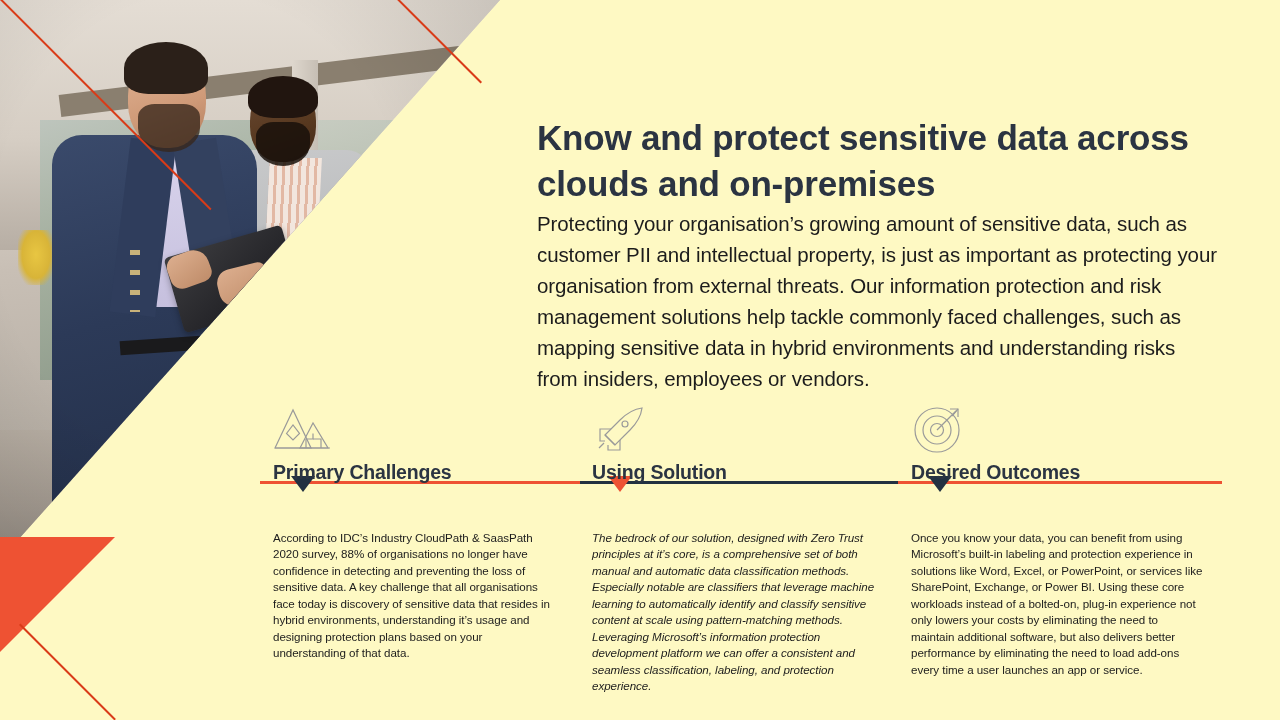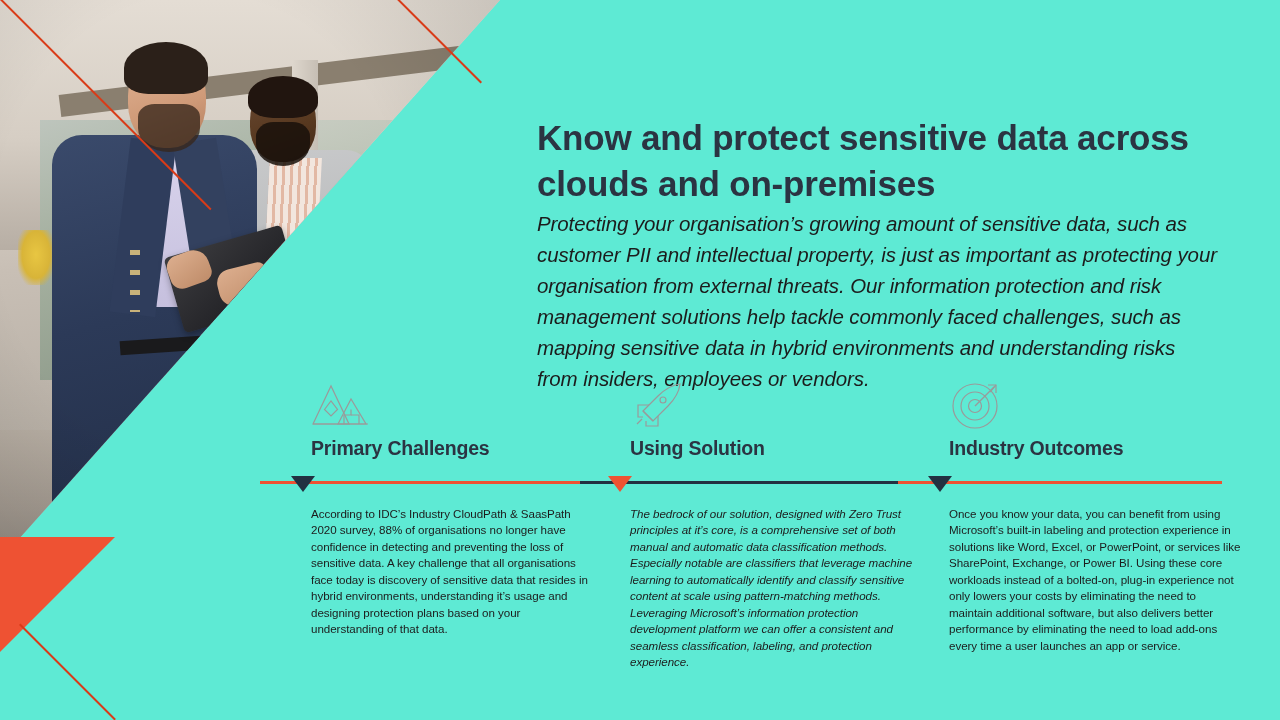--- a/index.html
+++ b/index.html
@@ -4,21 +4,21 @@
 <style>
   html, body {
     margin: 0;
     padding: 0;
     background: #ffffff;
   }
   #slide {
     position: relative;
     width: 1280px;
     height: 720px;
-    background: #5eead4;
+    background: #fef9c3;
     overflow: hidden;
     font-family: "Liberation Sans", sans-serif;
   }
 
   
   .photo-panel {
     position: absolute;
     left: 0; top: 0;
     width: 500px; height: 560px;
     overflow: hidden;
@@ -221,21 +221,20 @@
     letter-spacing: -0.2px;
   }
   .subcopy {
     position: absolute;
     left: 537px; top: 187px;
     width: 684px;
     font-size: 20.5px;
     line-height: 1.52;
     color: #1c1c1c;
     letter-spacing: -0.1px;
-    font-style: italic;
   }
 
   
   .divider {
     position: absolute;
     left: 260px; top: 481px;
     width: 962px; height: 3px;
   }
   .seg {
     position: absolute;
@@ -252,21 +251,21 @@
     border-left: 12px solid transparent;
     border-right: 12px solid transparent;
     border-top-width: 16px;
     border-top-style: solid;
   }
   .tri-1 { left: 291px; border-top-color: #223141; }
   .tri-2 { left: 608px; border-top-color: #ee5233; }
   .tri-3 { left: 928px; border-top-color: #223141; }
 
   
-  .col { position: absolute; top: 379px; margin-left: 38px; }
+  .col { position: absolute; top: 403px; }
   .col-1 { left: 273px; width: 290px; }
   .col-2 { left: 592px; width: 290px; }
   .col-3 { left: 911px; width: 295px; }
 
   .col-icon {
     width: 60px; height: 52px;
     margin-bottom: 6px;
   }
   .col-icon svg { display: block; }
   .col-title {
@@ -382,17 +381,17 @@
     <div class="col-icon">
       <svg width="60" height="52" viewBox="0 0 60 52" fill="none" stroke="#9a9a9a" stroke-width="1.2">
         <circle cx="26" cy="27" r="22"></circle>
         <circle cx="26" cy="27" r="14"></circle>
         <circle cx="26" cy="27" r="6.5"></circle>
         <path d="M26 27 L45 8"></path>
         <path d="M39 6 L47 6 L47 14"></path>
         <path d="M41 13 L47 6"></path>
       </svg>
     </div>
-    <div class="col-title">Industry Outcomes</div>
+    <div class="col-title">Desired Outcomes</div>
     <div class="col-body cb-3">Once you know your data, you can benefit from using Microsoft’s built-in labeling and protection experience in solutions like Word, Excel, or PowerPoint, or services like SharePoint, Exchange, or Power BI. Using these core workloads instead of a bolted-on, plug-in experience not only lowers your costs by eliminating the need to maintain additional software, but also delivers better performance by eliminating the need to load add-ons every time a user launches an app or service.</div>
   </div>
 
 </div>
 
 </body></html>

